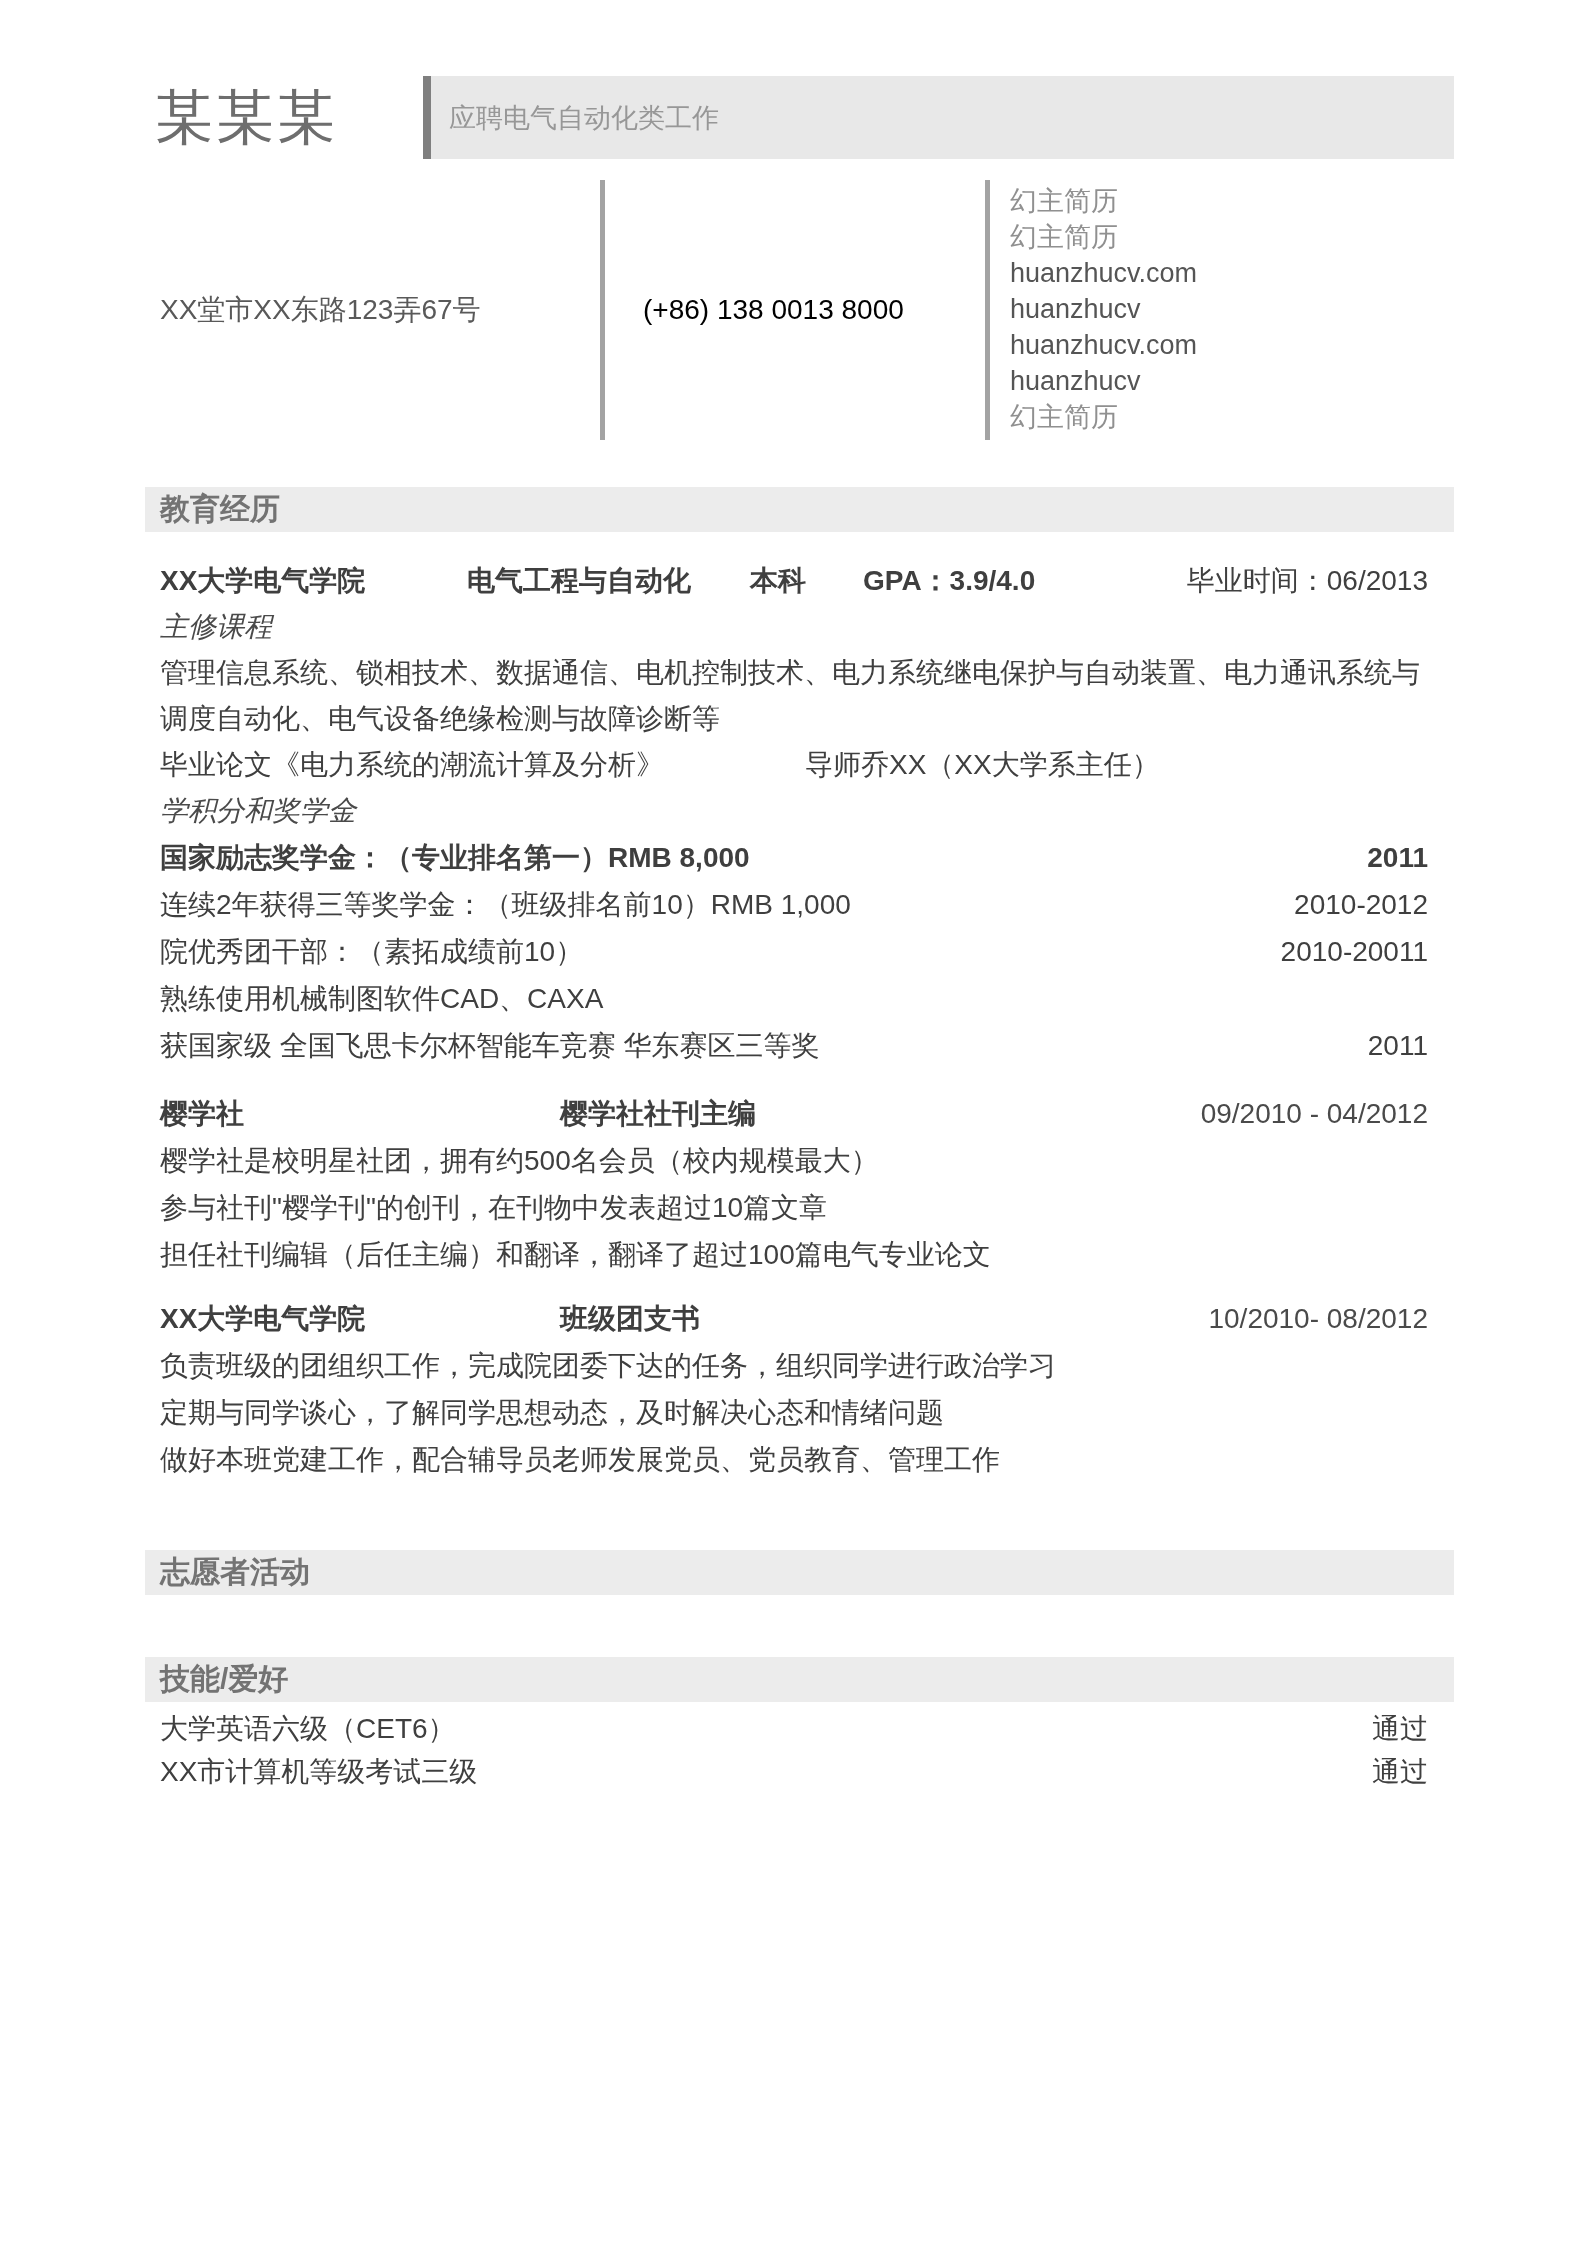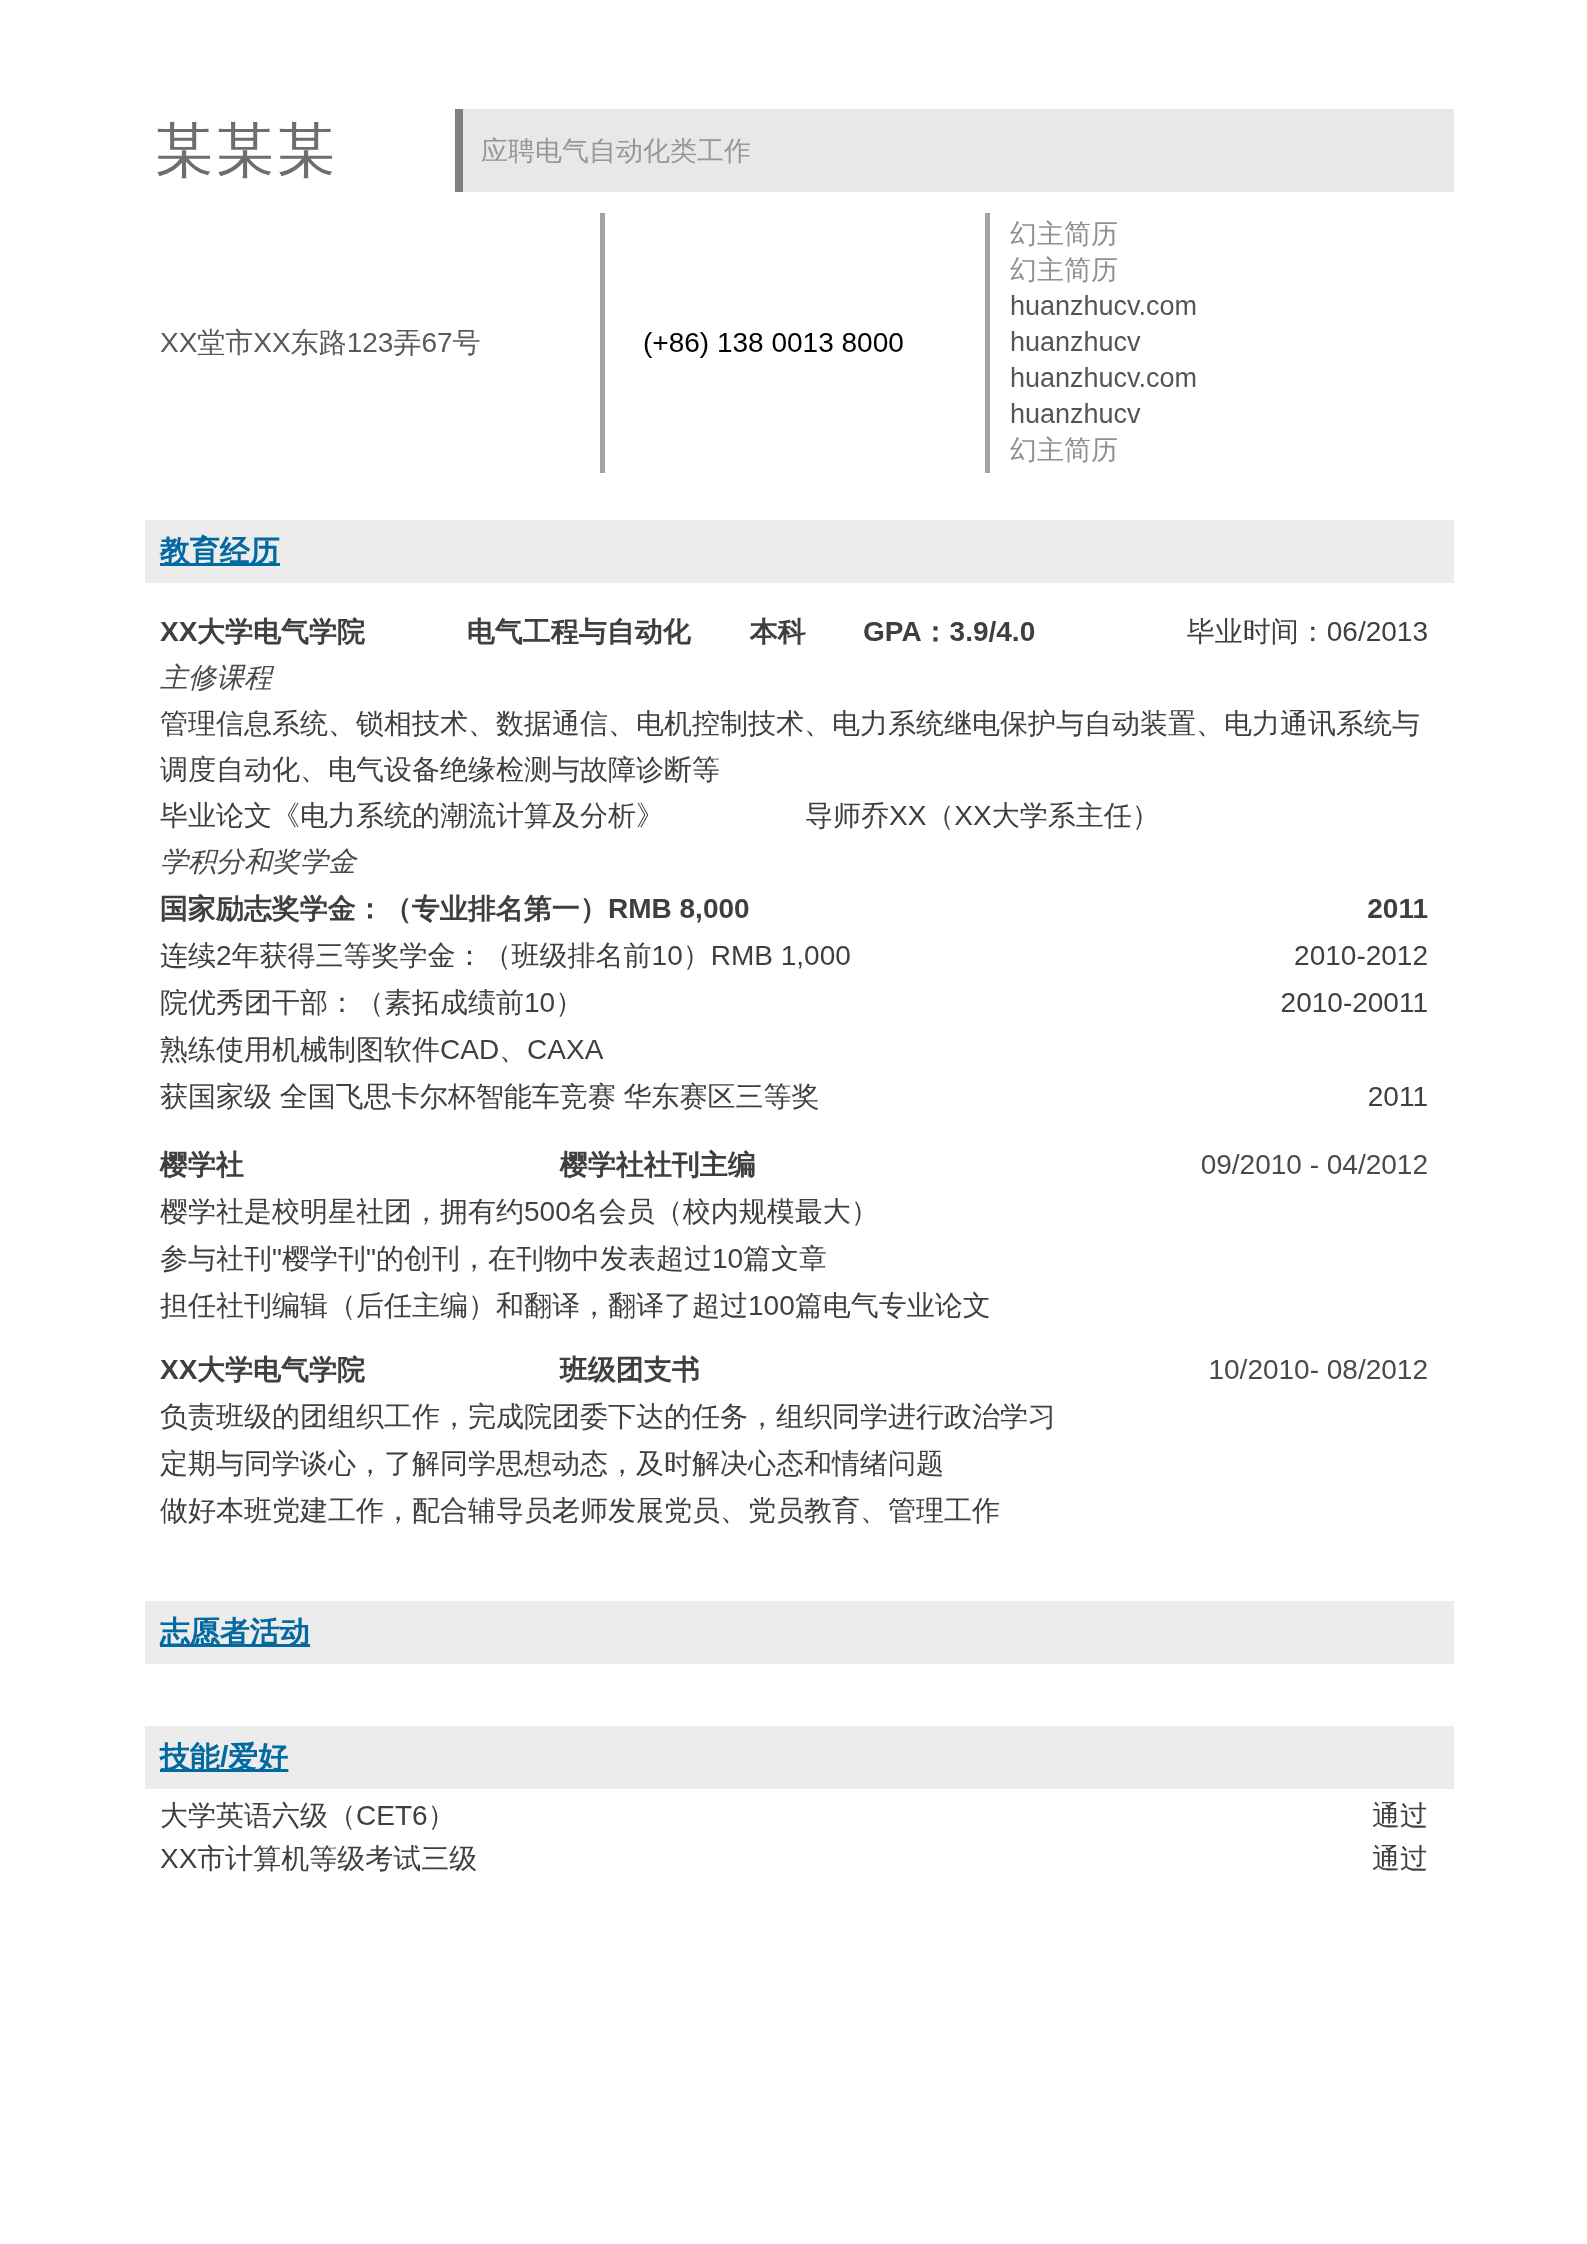--- a/index.html
+++ b/index.html
@@ -4,38 +4,38 @@
 <style>
   html,body{margin:0;padding:0;}
   body{
     width:1587px;height:2244px;background:#ffffff;
     font-family:"Liberation Sans",sans-serif;color:#3f3f3f;
     position:relative;overflow:hidden;
   }
   .page{position:absolute;inset:0;}
 
   
-  .header-row{display:flex;align-items:stretch;margin:109px 133px 0 155px;height:83px;gap:32px;}
+  .header-row{display:flex;align-items:stretch;margin:76px 133px 0 155px;height:83px;}
   .name{width:268px;display:flex;align-items:center;font-size:58px;color:#6e6e6e;letter-spacing:3px;}
   .objective-box{flex:1;background:#e8e8e8;border-left:8px solid #7f7f7f;display:flex;align-items:center;}
   .objective-text{padding-left:18px;font-size:27px;color:#979797;}
 
   
   .contact-row{display:flex;margin:21px 133px 0 160px;height:260px;}
   .contact-col{box-sizing:border-box;}
   .col-address{width:440px;display:flex;align-items:center;font-size:28px;color:#595959;}
   .col-phone{width:380px;display:flex;align-items:center;padding-left:38px;font-size:28px;color:#000000;}
   .vdiv{width:5px;background:#a3a3a3;height:100%;}
   .col-links{flex:1;padding-left:20px;padding-top:3px;font-size:27px;line-height:36px;}
   .link-cn{color:#909090;}
   .link-en{color:#555555;}
 
   
-  .section-band{margin:0 133px 0 145px;height:63px;background:#ececec;display:flex;align-items:center;
-    padding-left:15px;box-sizing:border-box;font-size:30px;font-weight:bold;color:#0369a1;text-decoration:underline;}
+  .section-band{margin:0 133px 0 145px;height:45px;background:#ececec;display:flex;align-items:center;
+    padding-left:15px;box-sizing:border-box;font-size:30px;font-weight:bold;color:#737373;}
   .band-edu{margin-top:47px;}
   .band-campus{margin-top:53px;}
   .band-volunteer{margin-top:67px;}
   .band-skills{margin-top:62px;}
   .content{margin:0 159px 0 160px;font-size:28px;}
 
   
   .edu-line{position:relative;line-height:46px;margin-top:26px;white-space:nowrap;}
   .edu-school{font-weight:bold;}
   .edu-major{position:absolute;left:307px;font-weight:bold;}

